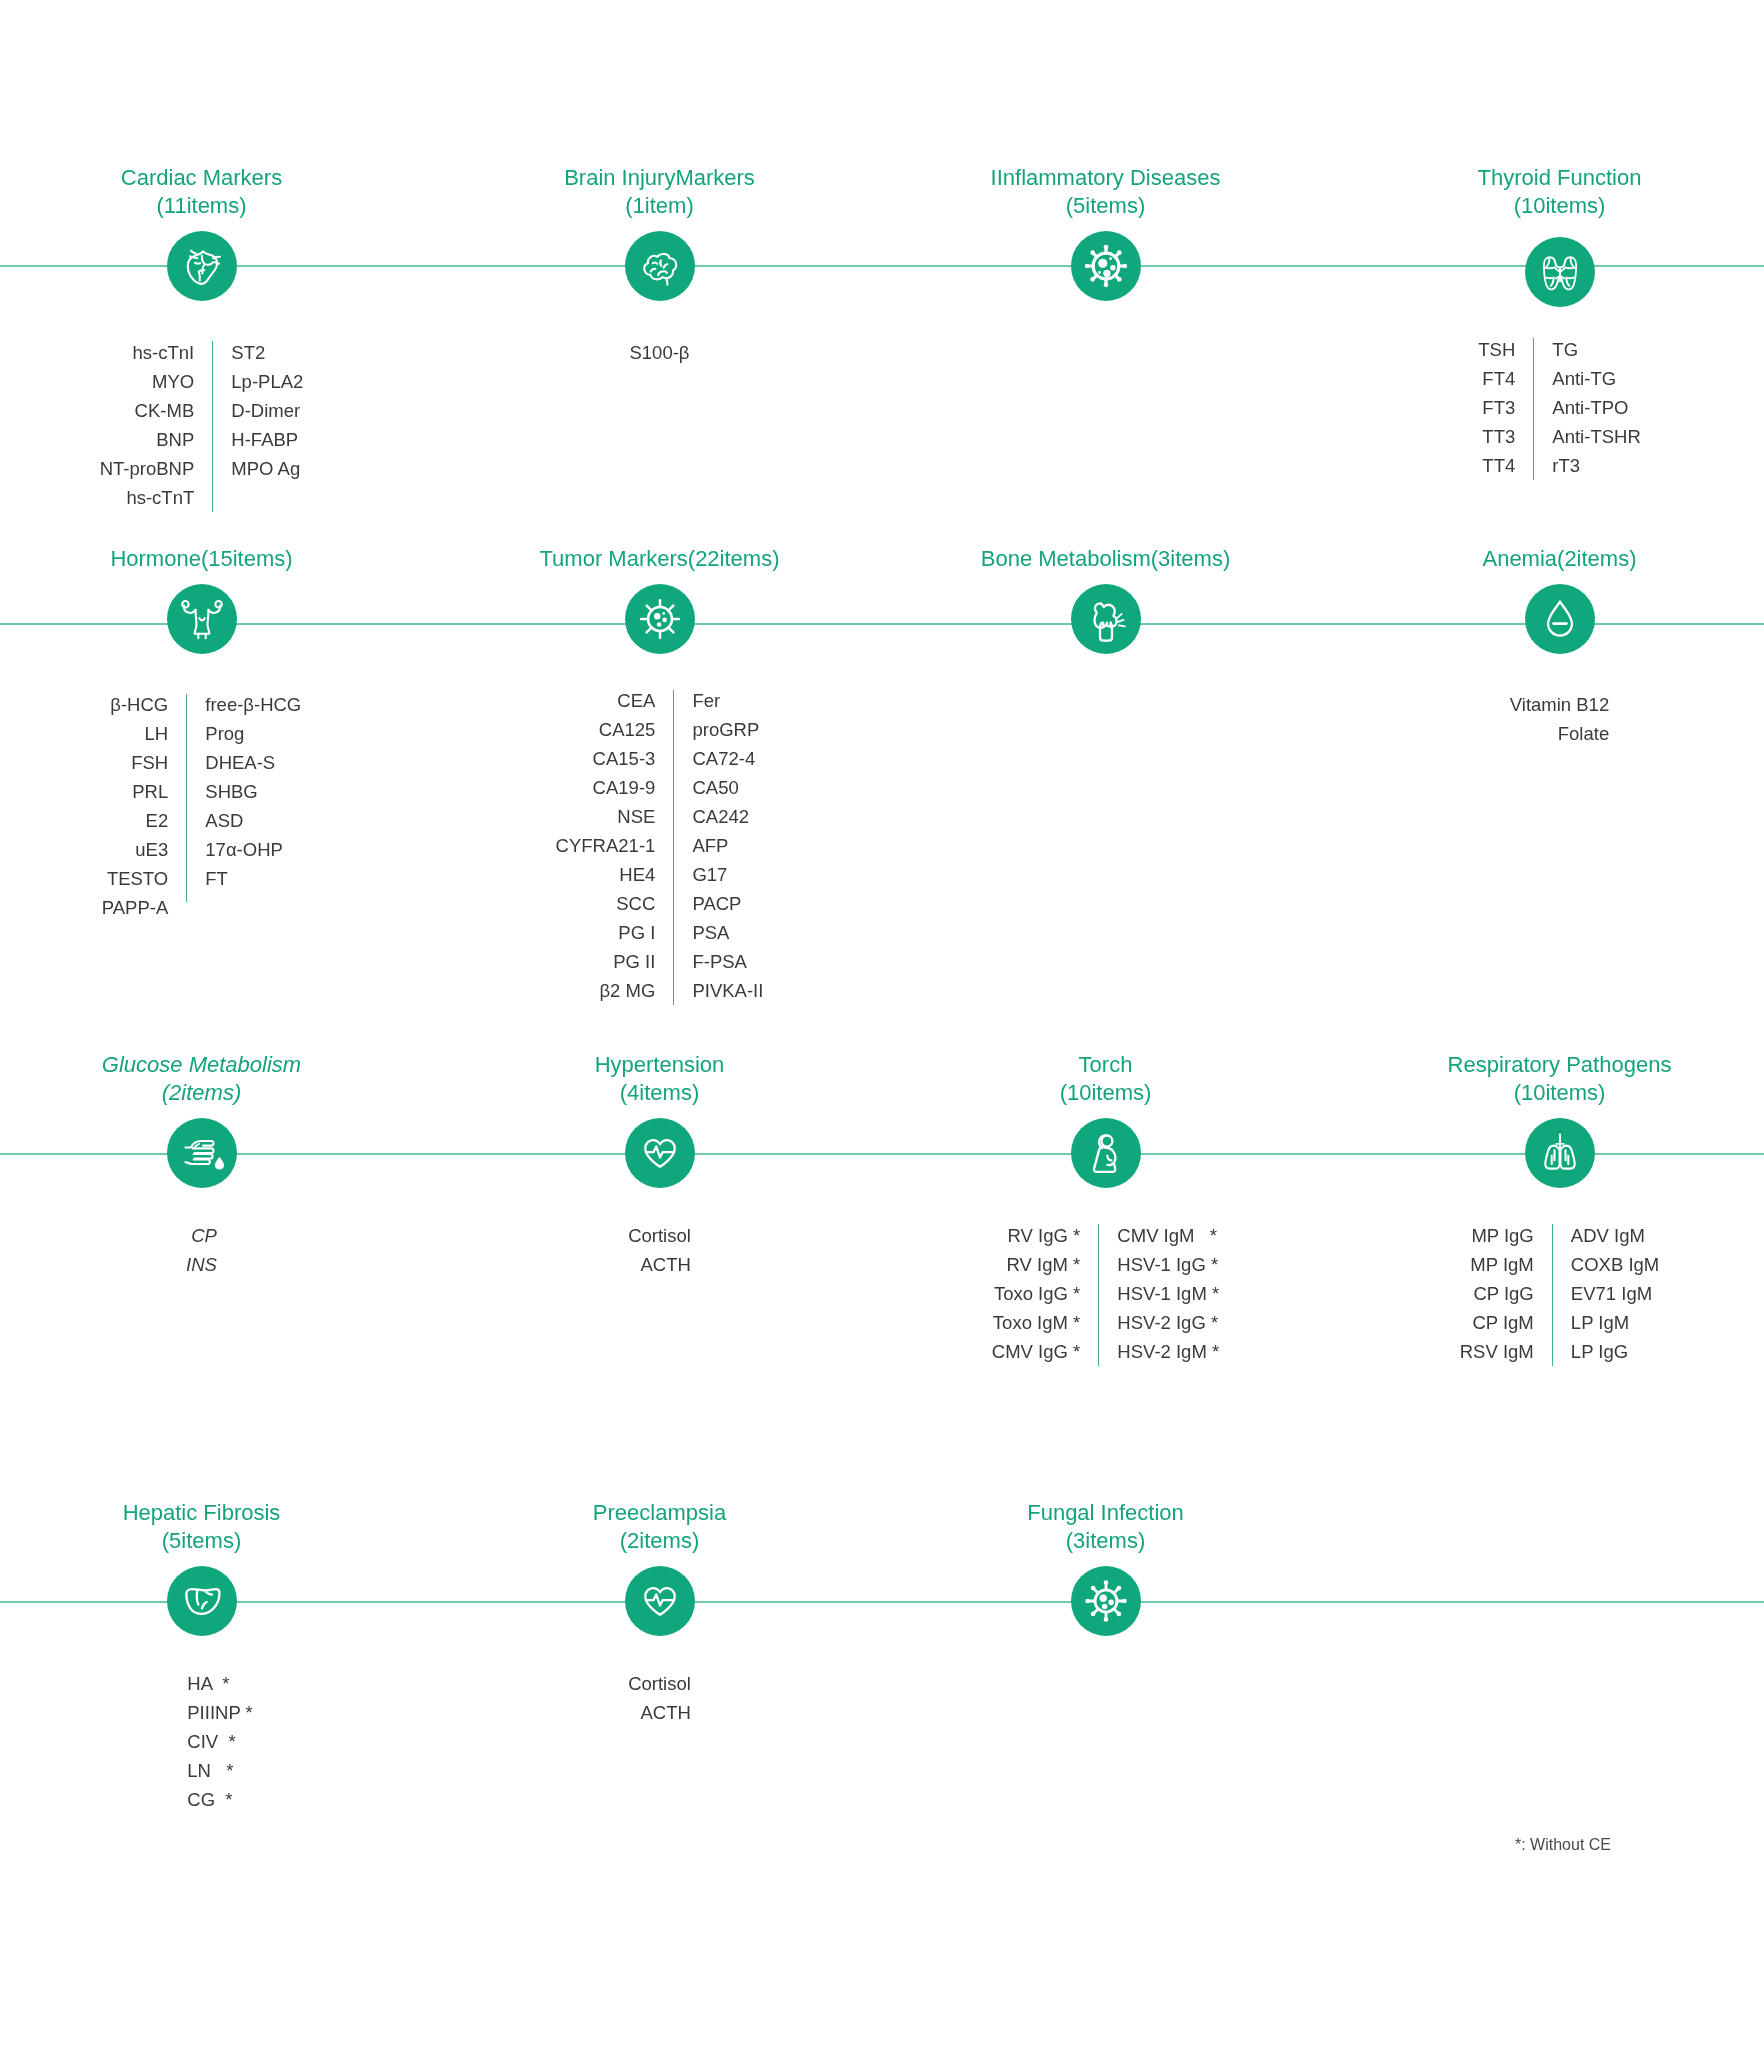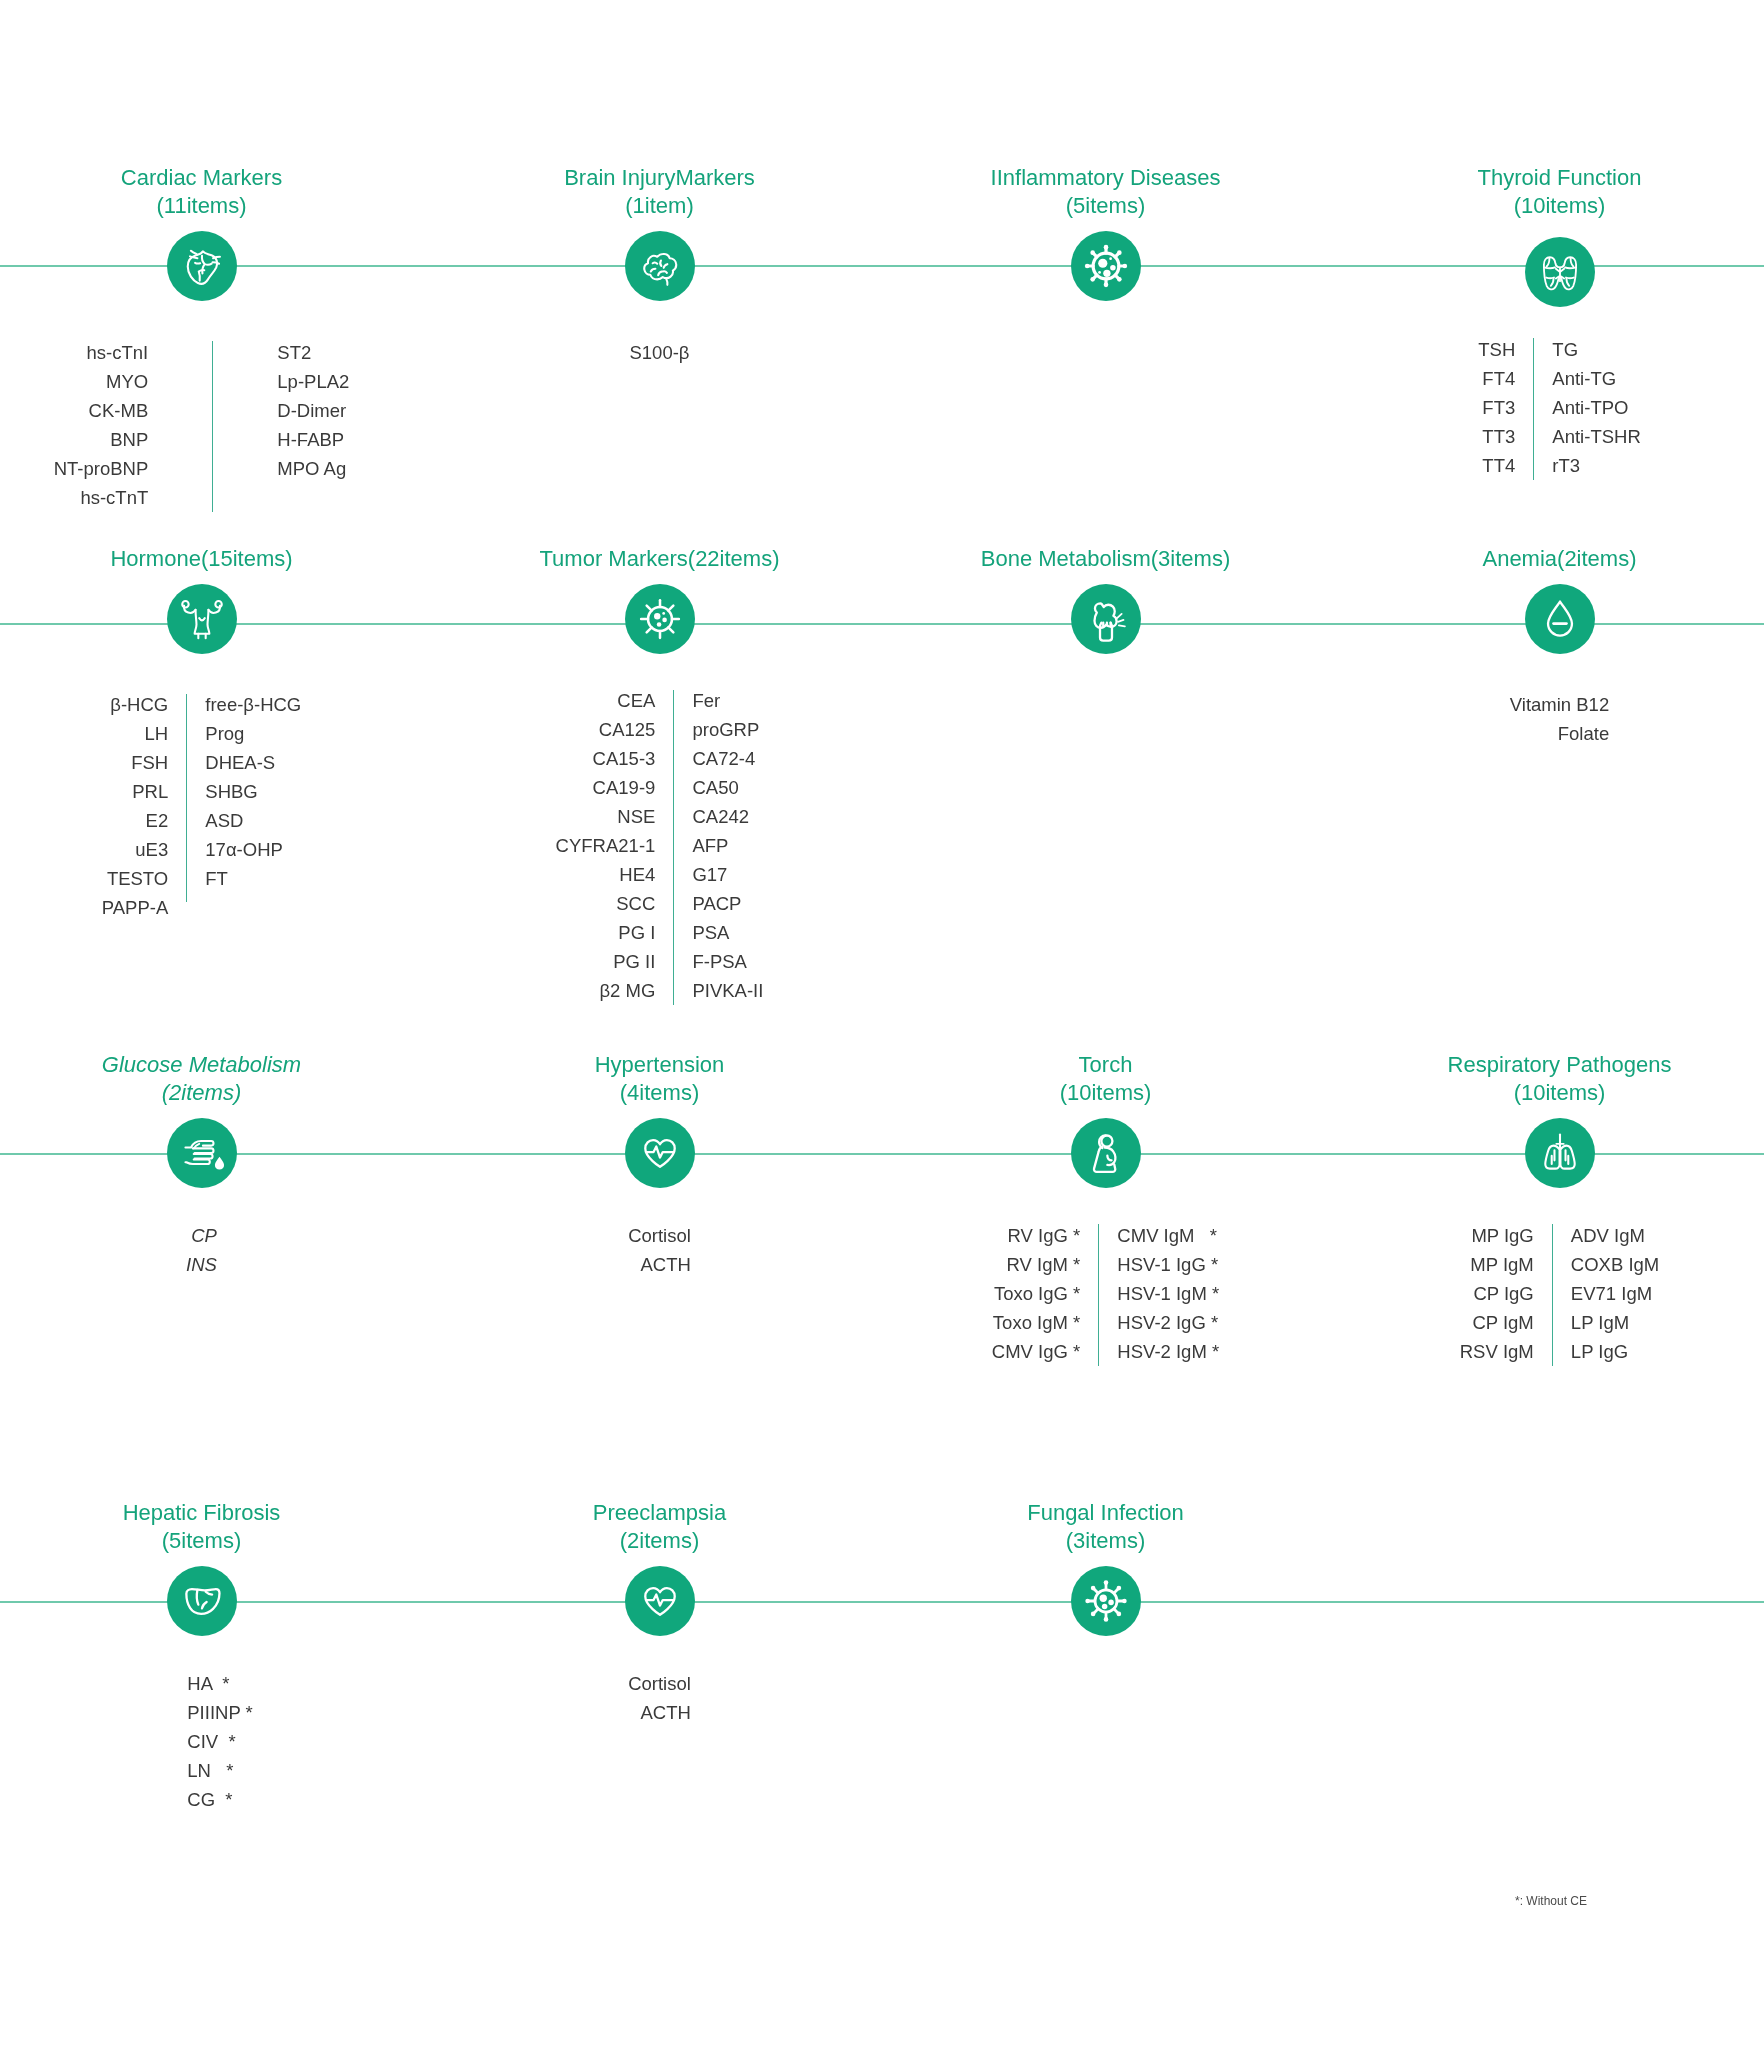--- a/index.html
+++ b/index.html
@@ -109,22 +109,22 @@
     width: 1.1px;
     background: #3FAE93;
     margin: 3.2px 18px 0 18px;
     align-self: stretch;
   }
 
   
   .footnote {
     position: absolute;
     left: 1515px;
-    top: 1894px;
-    font-size: 12px;
+    top: 1836px;
+    font-size: 16px;
     color: #4A4A4A;
     white-space: nowrap;
   }
 </style>
 </head>
 <body>
 
 <div class="page">
 
 
@@ -138,21 +138,21 @@
         <div class="icon-circle">
           <svg width="46" height="46" viewBox="0 0 100 100" fill="none" stroke="#ffffff" stroke-width="4.5" stroke-linecap="round" stroke-linejoin="round">
             <path d="M52 18c-3 6-10 7-16 9-10 3-17 12-17 24 0 16 11 31 22 36 9 4 17 0 22-8 6-10 14-17 18-26 4-10 1-22-9-26-8-3-16-3-20-9z"></path>
             <path d="M50 28c-1 8 2 14 6 18M56 46c-4 5-6 12-5 20M56 46c5 2 10 2 15-1"></path>
             <path d="M46 44c-4 1-8 1-11-1M43 62c2 6 3 13 2 20M43 62c4-3 8-4 12-3"></path>
             <path d="M38 24c-5-2-9-4-12-7M40 33c-6-1-11-2-16-4"></path>
             <path d="M74 33c5-2 10-3 15-3M73 42c5 0 10 1 14 3"></path>
           </svg>
         </div>
       </div>
-      <div class="items" style="margin-top:37px;gap:46px;">
+      <div class="items" style="margin-top:37px;">
         <div class="col right-align">
           <div class="item">hs-cTnI</div>
           <div class="item">MYO</div>
           <div class="item">CK-MB</div>
           <div class="item">BNP</div>
           <div class="item">NT-proBNP</div>
           <div class="item">hs-cTnT</div>
         </div>
         <div class="divider"></div>
         <div class="col left-align">

